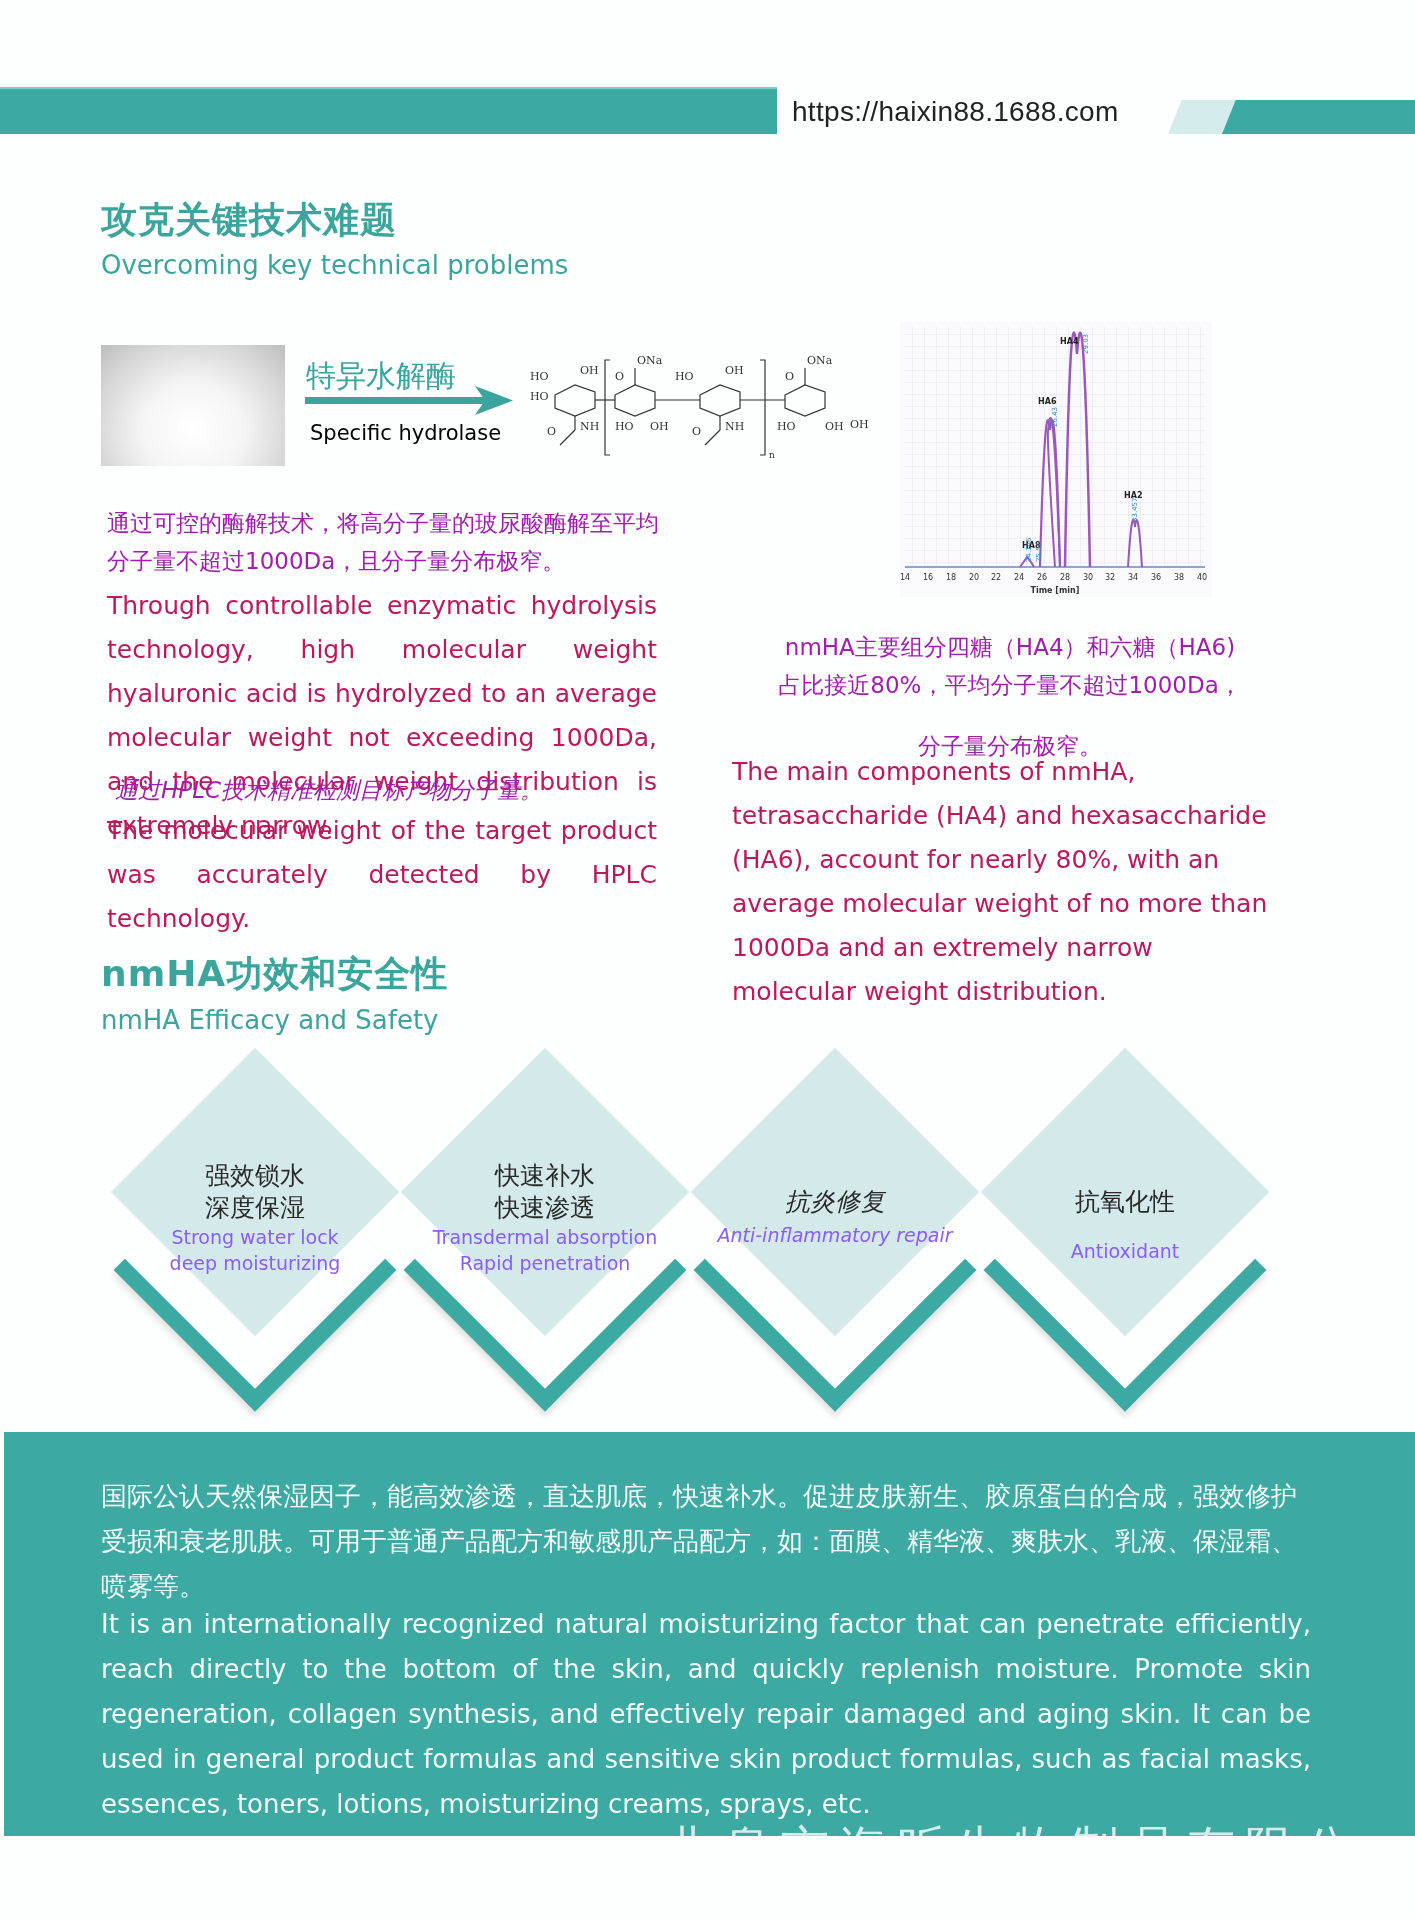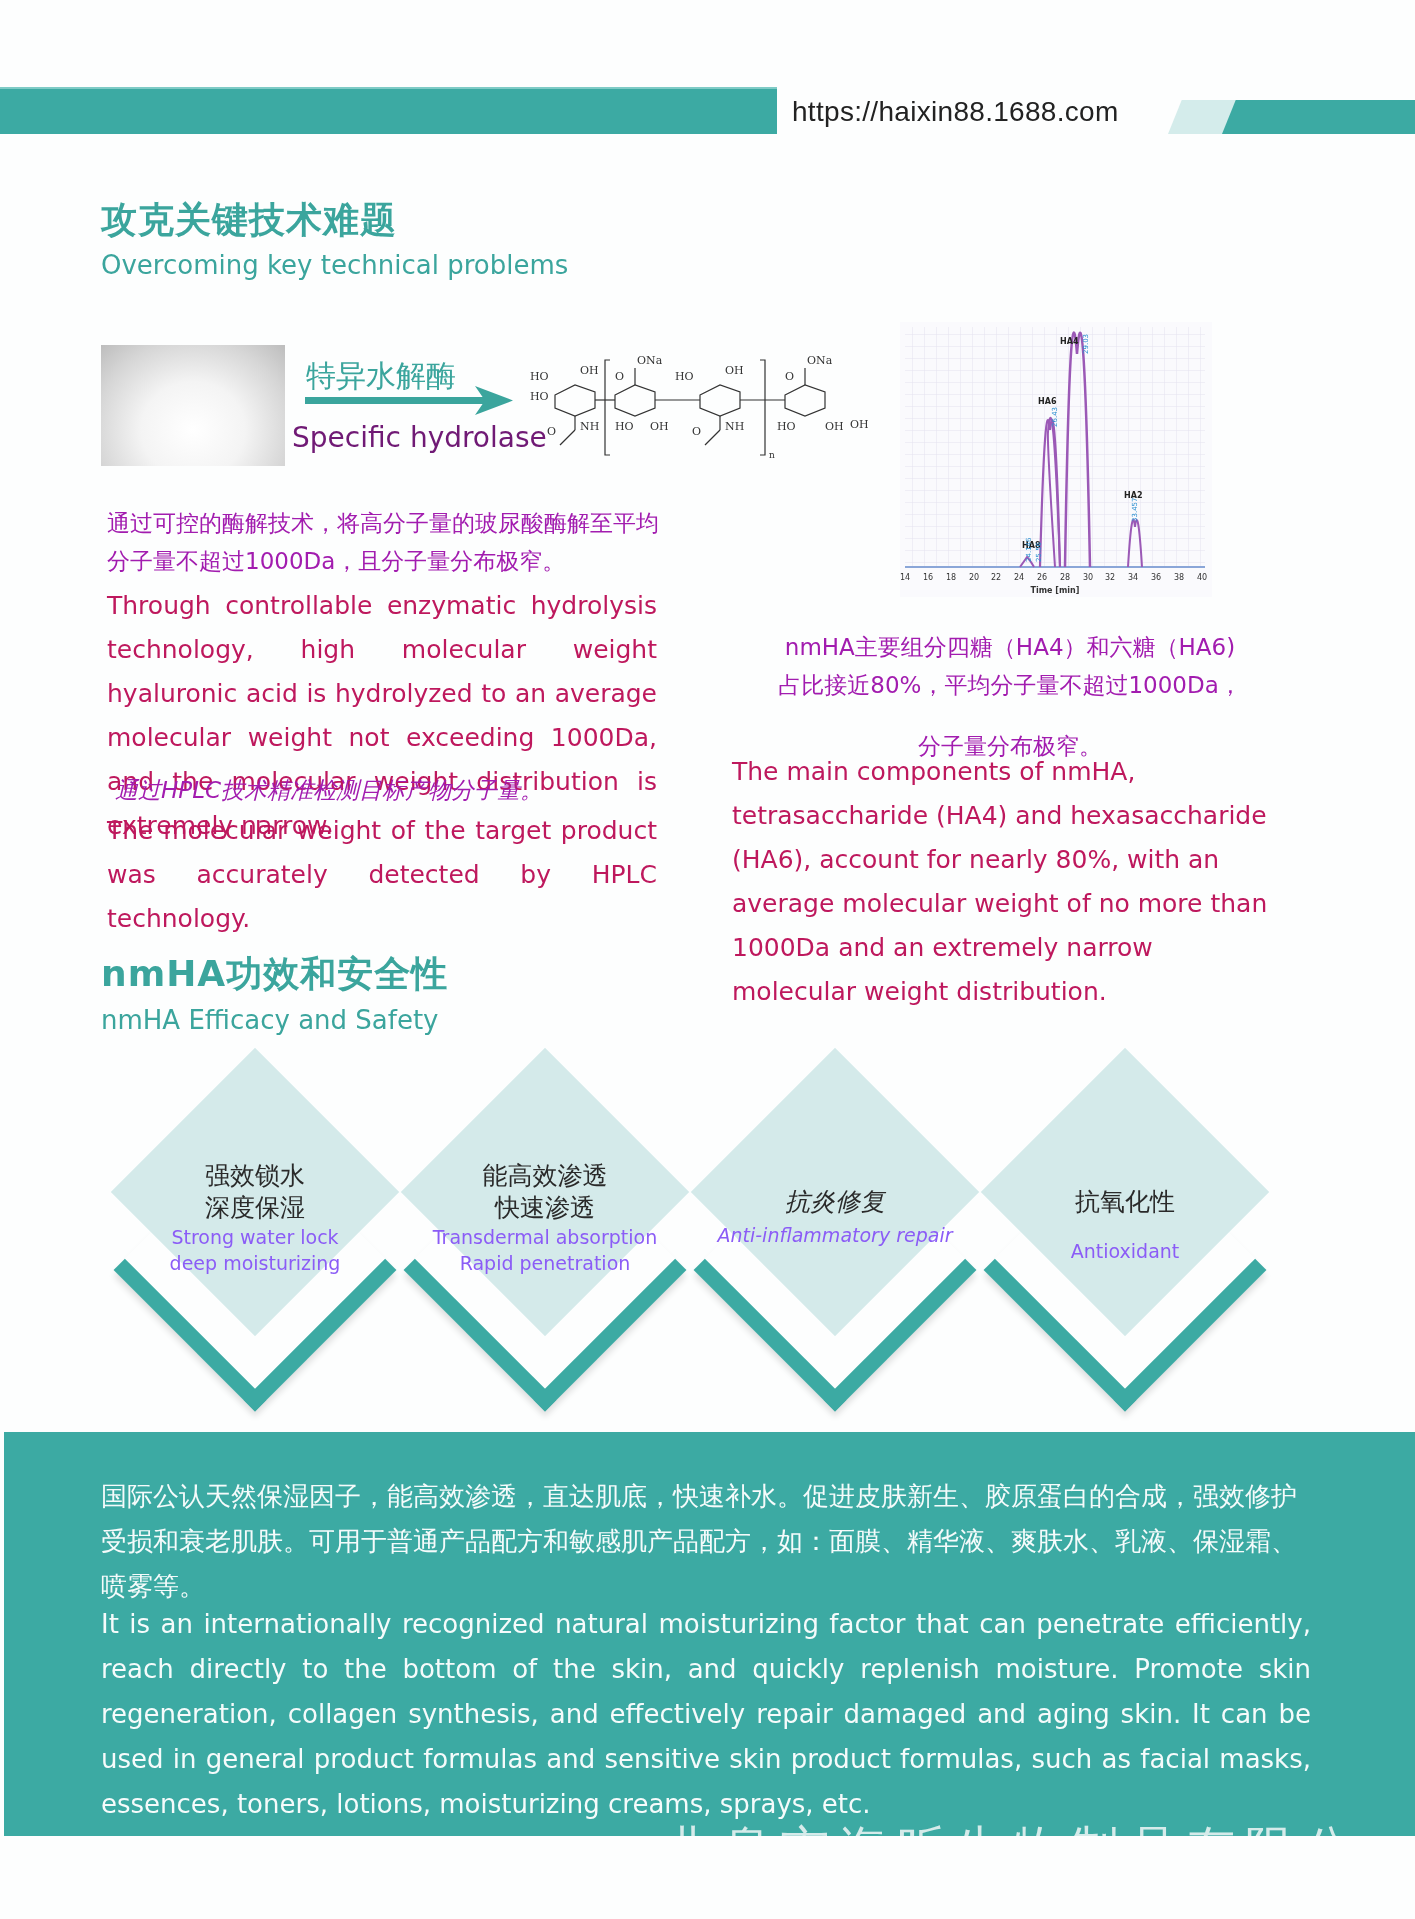--- a/index.html
+++ b/index.html
@@ -12,21 +12,21 @@
   .hdr-left { left: 0; top: 87px; width: 777px; height: 47px; background: #3caaa3; border-top: 2px solid #7fcbc6; box-sizing: border-box; }
   .hdr-url { left: 792px; top: 96px; font-family: "Liberation Sans", sans-serif; font-size: 28px; color: #222; letter-spacing: 0.3px; }
   .hdr-light { left: 1168px; top: 100px; width: 70px; height: 34px; background: #d4eceb; transform: skewX(-22deg); transform-origin: bottom left; }
   .hdr-dark { left: 1222px; top: 100px; width: 210px; height: 34px; background: #3caaa3; transform: skewX(-22deg); transform-origin: bottom left; }
 
   .sec-title-cn { font-size: 36px; font-weight: bold; color: #3ba59d; letter-spacing: 1px; }
   .sec-title-en { font-size: 26px; color: #3ba59d; }
 
   .powder { left: 101px; top: 345px; width: 184px; height: 121px; background: radial-gradient(ellipse at 50% 70%, #ffffff 0%, #f4f4f4 40%, #d6d6d6 75%, #bdbdbd 100%); }
   .arrow-cn { left: 306px; top: 356px; font-size: 30px; color: #3ba59d; }
-  .arrow-en { left: 292px; top: 421px; font-size: 28px; color: #701a75; }
+  .arrow-en { left: 310px; top: 421px; font-size: 21px; color: #000000; }
   .arrow-svg { left: 305px; top: 386px; }
 
   .molecule { left: 525px; top: 350px; }
 
   .chart { left: 900px; top: 322px; width: 312px; height: 275px; background: #fafafd; }
 
   .para-cn { font-size: 23px; color: #a21caf; line-height: 38px; }
   .para-en { font-size: 25px; color: #be185d; line-height: 44px; text-align: justify; }
 
   .diamond-wrap { position: absolute; width: 280px; height: 300px; }
@@ -169,21 +169,21 @@
     <div class="d-en">Strong water lock</div>
     <div class="d-en">deep moisturizing</div>
   </div>
 </div>
 
 <div class="diamond-wrap" style="left:405px; top:1090px;">
   <div class="diamond-chev"></div>
   <div class="diamond-gap"></div>
   <div class="diamond-fill"></div>
   <div class="diamond-text" style="top:70px;">
-    <div class="d-cn">能高效渗透</div>
+    <div class="d-cn">快速补水</div>
     <div class="d-cn">快速渗透</div>
     <div class="d-en">Transdermal absorption</div>
     <div class="d-en">Rapid penetration</div>
   </div>
 </div>
 
 <div class="diamond-wrap" style="left:695px; top:1090px;font-style:italic;">
   <div class="diamond-chev"></div>
   <div class="diamond-gap"></div>
   <div class="diamond-fill"></div>

